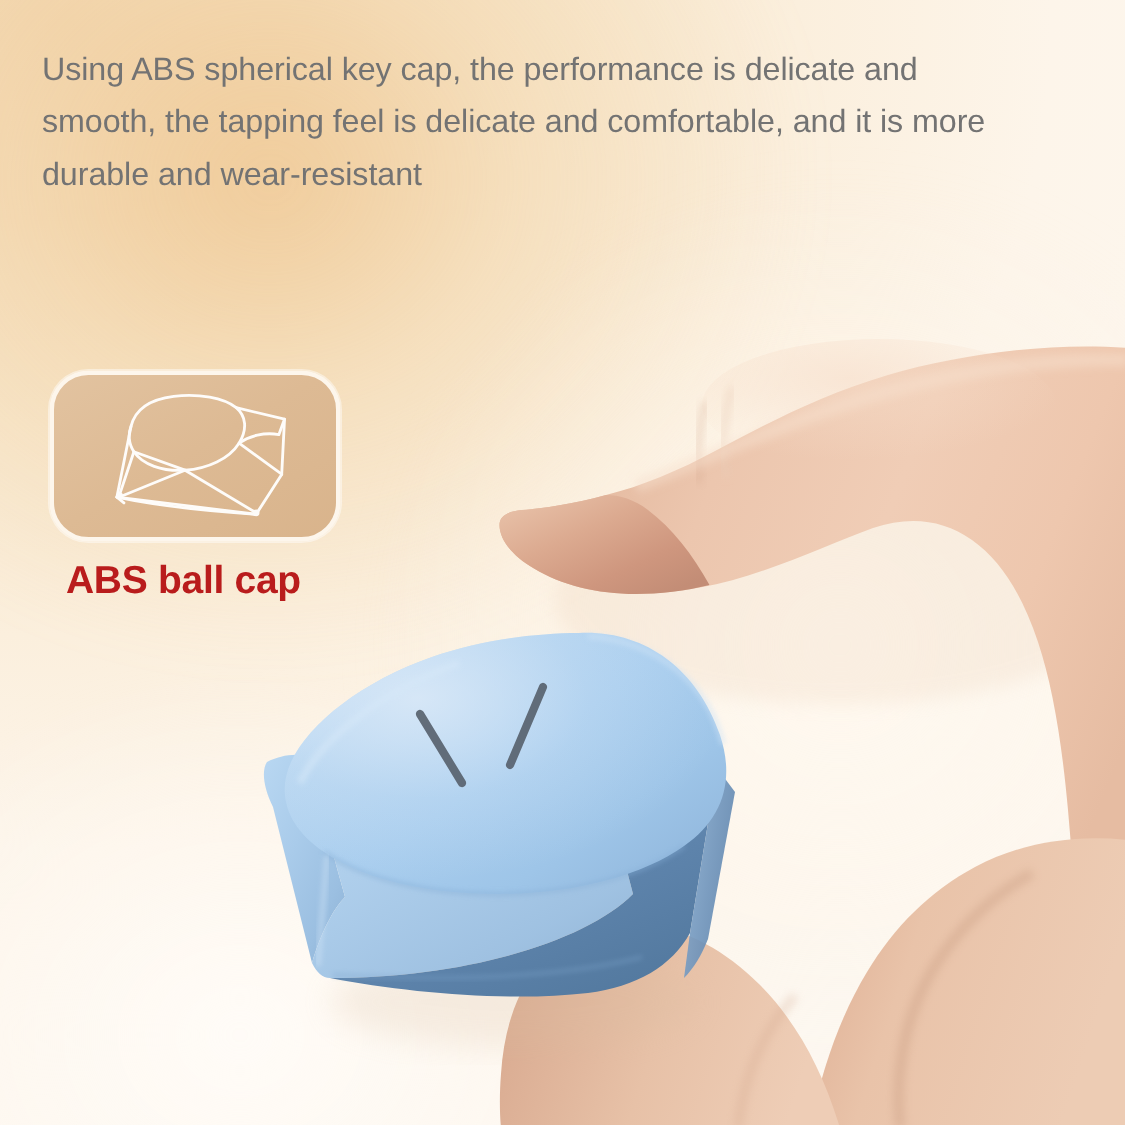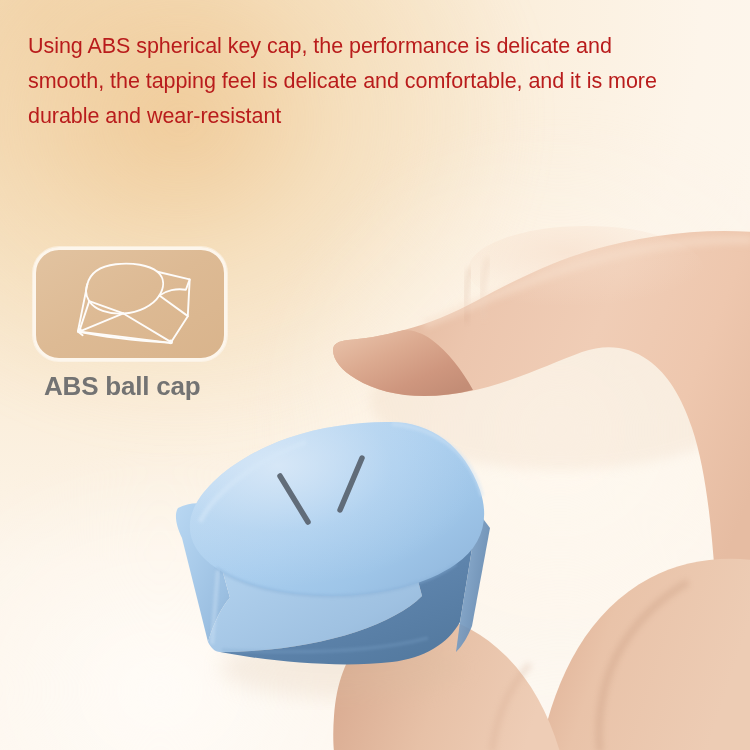--- a/index.html
+++ b/index.html
@@ -71,21 +71,21 @@
     margin: 0;
     color: #d87a22;
     font-size: 35px;
     line-height: 1.25;
     font-weight: 700;
     letter-spacing: -0.2px;
     max-width: 640px;
   }
   .subcopy {
     margin: 11px 0 0 0;
-    color: #b91c1c;
+    color: #737373;
     font-size: 21.5px;
     line-height: 1.62;
     font-weight: 400;
     letter-spacing: -0.05px;
     max-width: 660px;
   }
 
   
   .badge {
     position: absolute;
@@ -105,21 +105,21 @@
     width: 100%;
     height: 100%;
     display: block;
   }
 
   .badge-label {
     position: absolute;
     left: 44px;
     top: 372px;
     margin: 0;
-    color: #737373;
+    color: #b91c1c;
     font-size: 26px;
     font-weight: 700;
     letter-spacing: -0.2px;
     line-height: 1.1;
   }
 
   
   .hand-layer {
     position: absolute;
     inset: 0;

